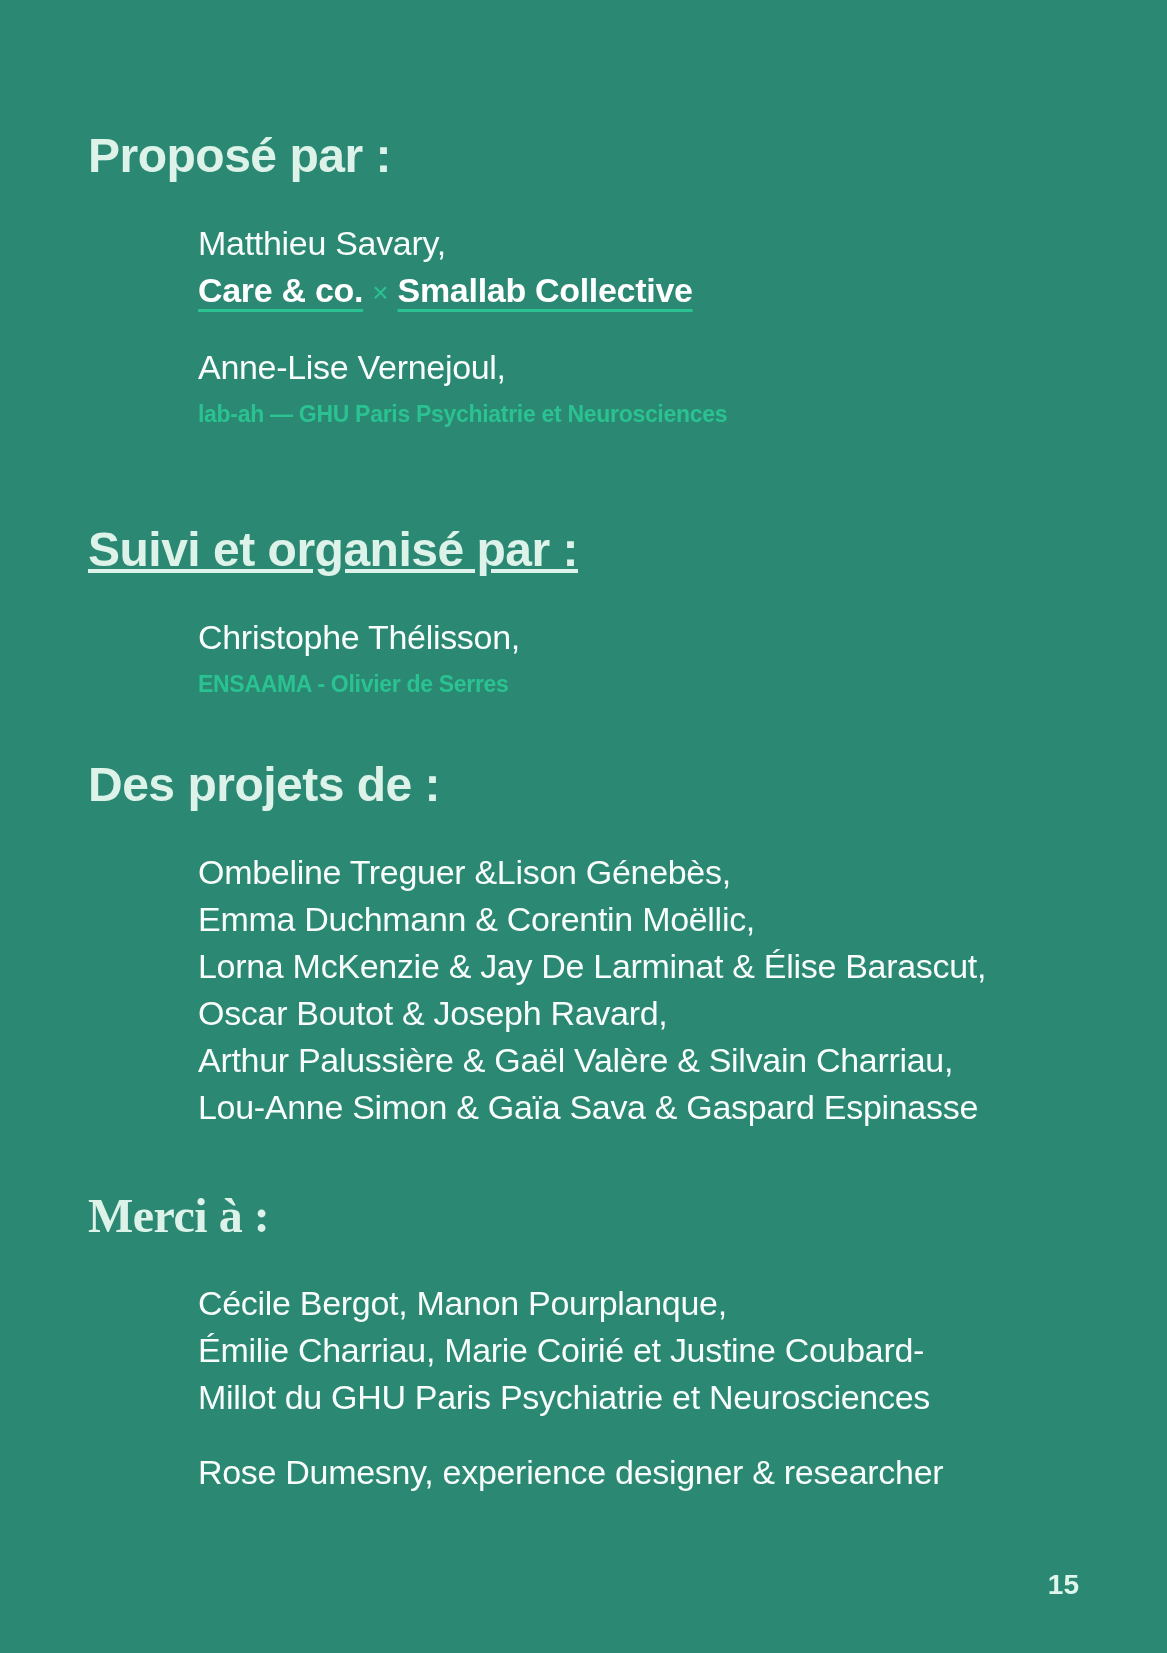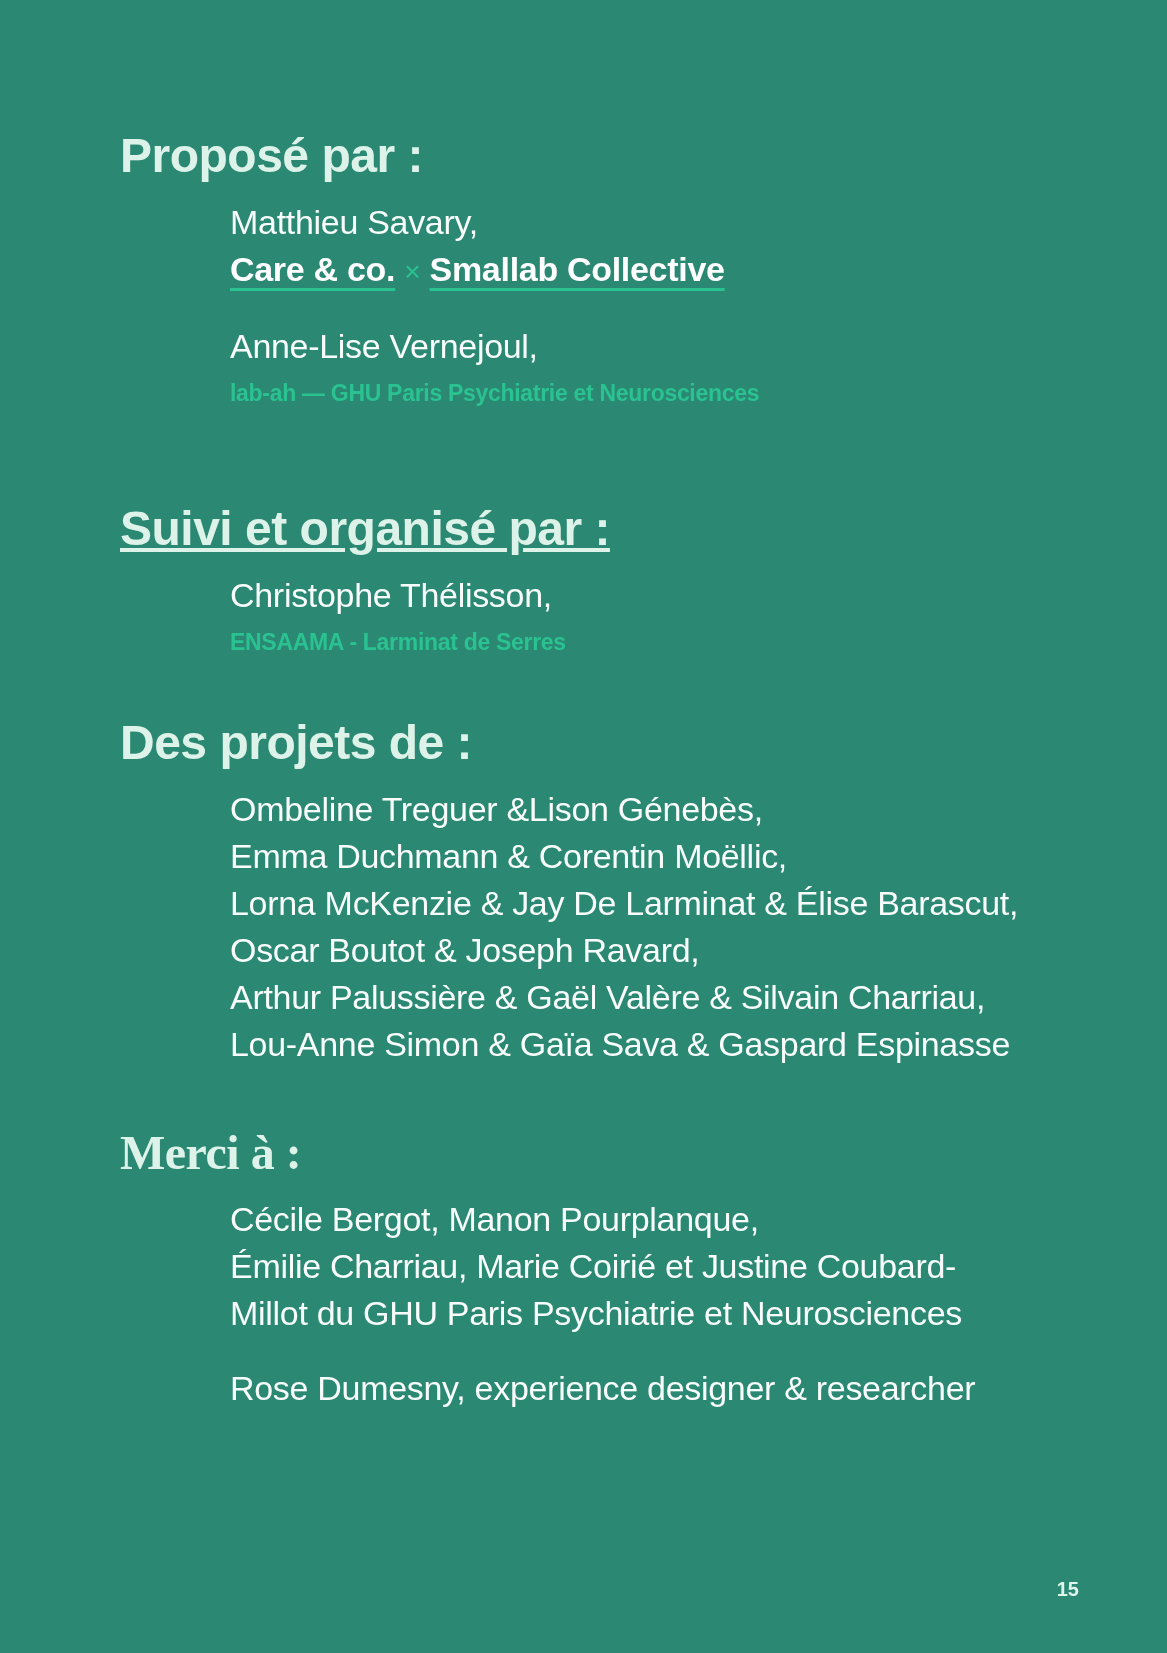--- a/index.html
+++ b/index.html
@@ -8,36 +8,36 @@
   }
   body {
     width: 1167px;
     height: 1653px;
     background: #2B8873;
     font-family: "Liberation Sans", sans-serif;
     position: relative;
     overflow: hidden;
   }
   .content {
-    padding: 128px 70px 0 120px;
+    padding: 128px 70px 0 88px;
   }
   .heading {
     color: #DDF3E9;
     font-size: 48px;
     line-height: 56px;
     font-weight: 700;
     letter-spacing: -0.5px;
     margin: 0;
   }
   .heading.mt-suivi   { margin-top: 84px; text-decoration: underline; }
   .heading.mt-projets { margin-top: 49px; }
   .heading.mt-merci   { margin-top: 57px; font-family: Liberation Serif, serif; }
   .group {
     margin-left: 110px;
-    margin-top: 15px;
+    margin-top: 36px;
   }
   .group.tight { margin-top: 28px; }
   .body-line {
     color: #F8FDFB;
     font-size: 34px;
     line-height: 47px;
     font-weight: 400;
     letter-spacing: -0.3px;
   }
   .accent-line {
@@ -61,21 +61,21 @@
     color: #2BC291;
     font-weight: 400;
     font-size: 28px;
     text-decoration: none;
   }
   .page-number {
     position: absolute;
     right: 88px;
     bottom: 52px;
     color: #DFF6EC;
-    font-size: 20px;
+    font-size: 28px;
     font-weight: 700;
     text-align: right;
   }
 </style>
 </head>
 <body>
 
 <div class="content">
 
   <h2 class="heading">Proposé par :</h2>
@@ -88,21 +88,21 @@
     </div>
   </div>
   <div class="group tight">
     <div class="body-line">Anne-Lise Vernejoul,</div>
     <div class="accent-line">lab-ah — GHU Paris Psychiatrie et Neurosciences</div>
   </div>
 
   <h2 class="heading mt-suivi">Suivi et organisé par :</h2>
   <div class="group">
     <div class="body-line">Christophe Thélisson,</div>
-    <div class="accent-line">ENSAAMA - Larminat de Serres</div>
+    <div class="accent-line">ENSAAMA - Olivier de Serres</div>
   </div>
 
   <h2 class="heading mt-projets">Des projets de :</h2>
   <div class="group">
     <div class="body-line">Ombeline Treguer &amp;Lison Génebès,</div>
     <div class="body-line">Emma Duchmann &amp; Corentin Moëllic,</div>
     <div class="body-line">Lorna McKenzie &amp; Jay De Larminat &amp; Élise Barascut,</div>
     <div class="body-line">Oscar Boutot &amp; Joseph Ravard,</div>
     <div class="body-line">Arthur Palussière &amp; Gaël Valère &amp; Silvain Charriau,</div>
     <div class="body-line">Lou-Anne Simon &amp; Gaïa Sava &amp; Gaspard Espinasse</div>

